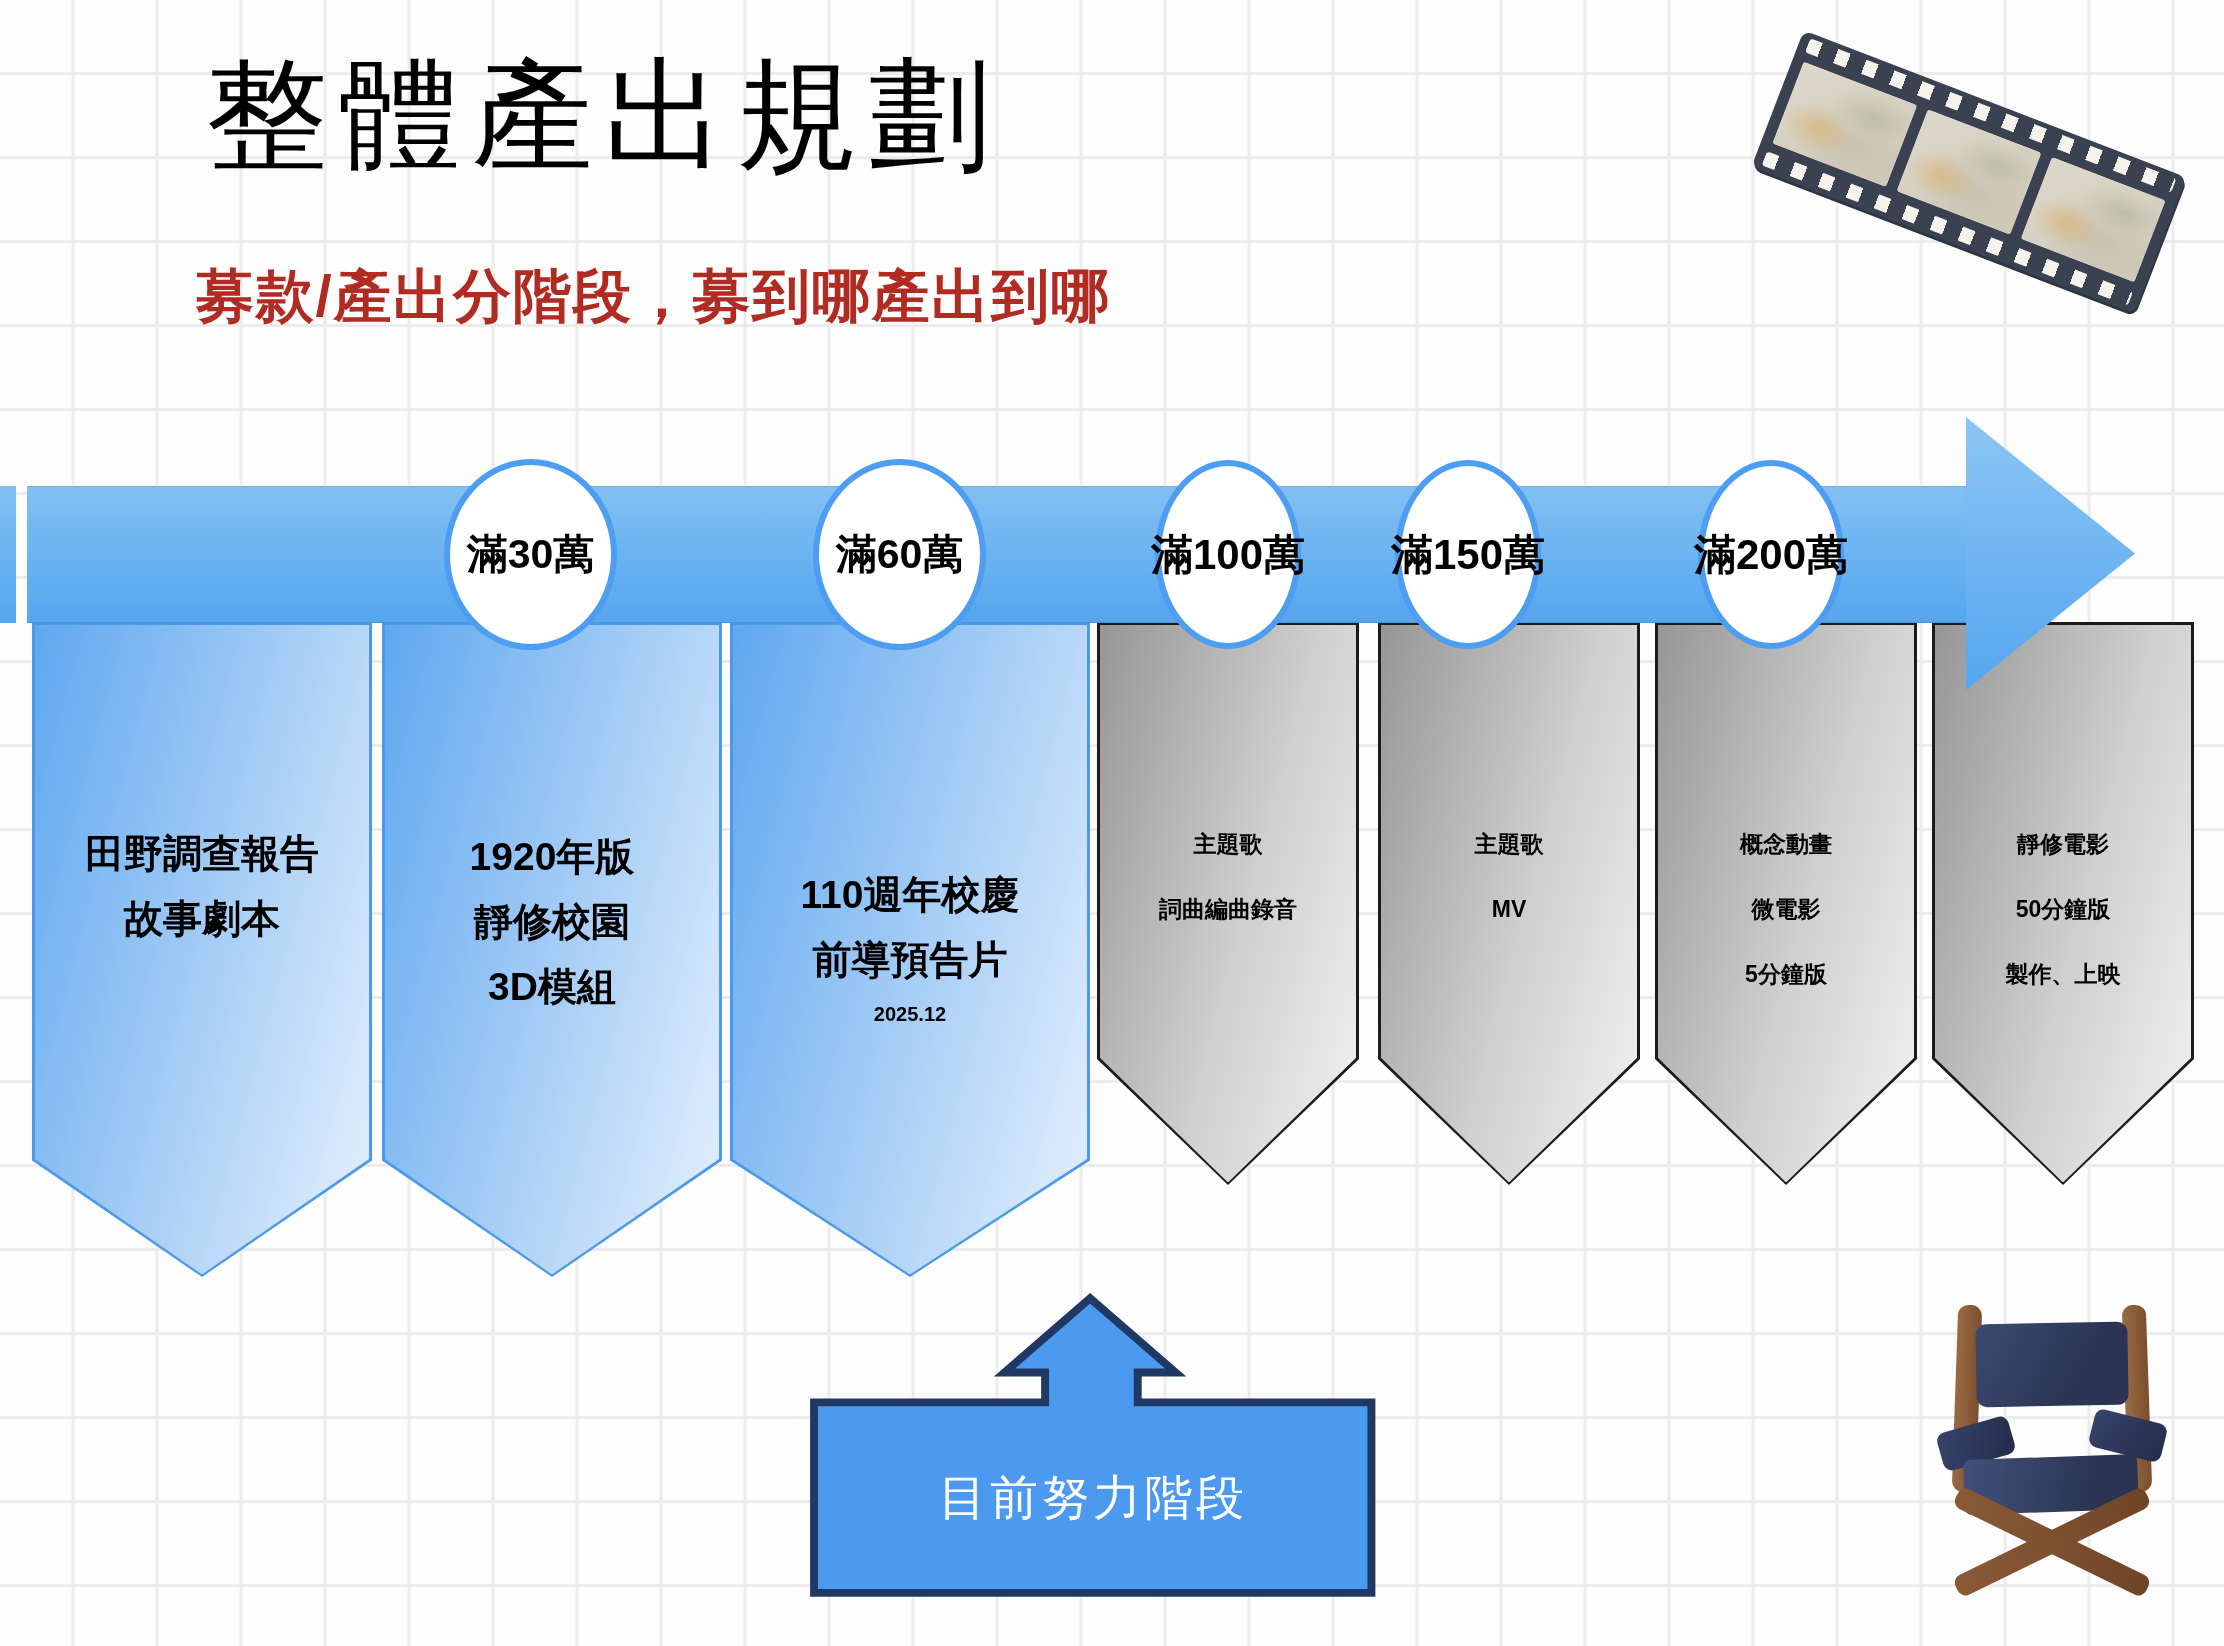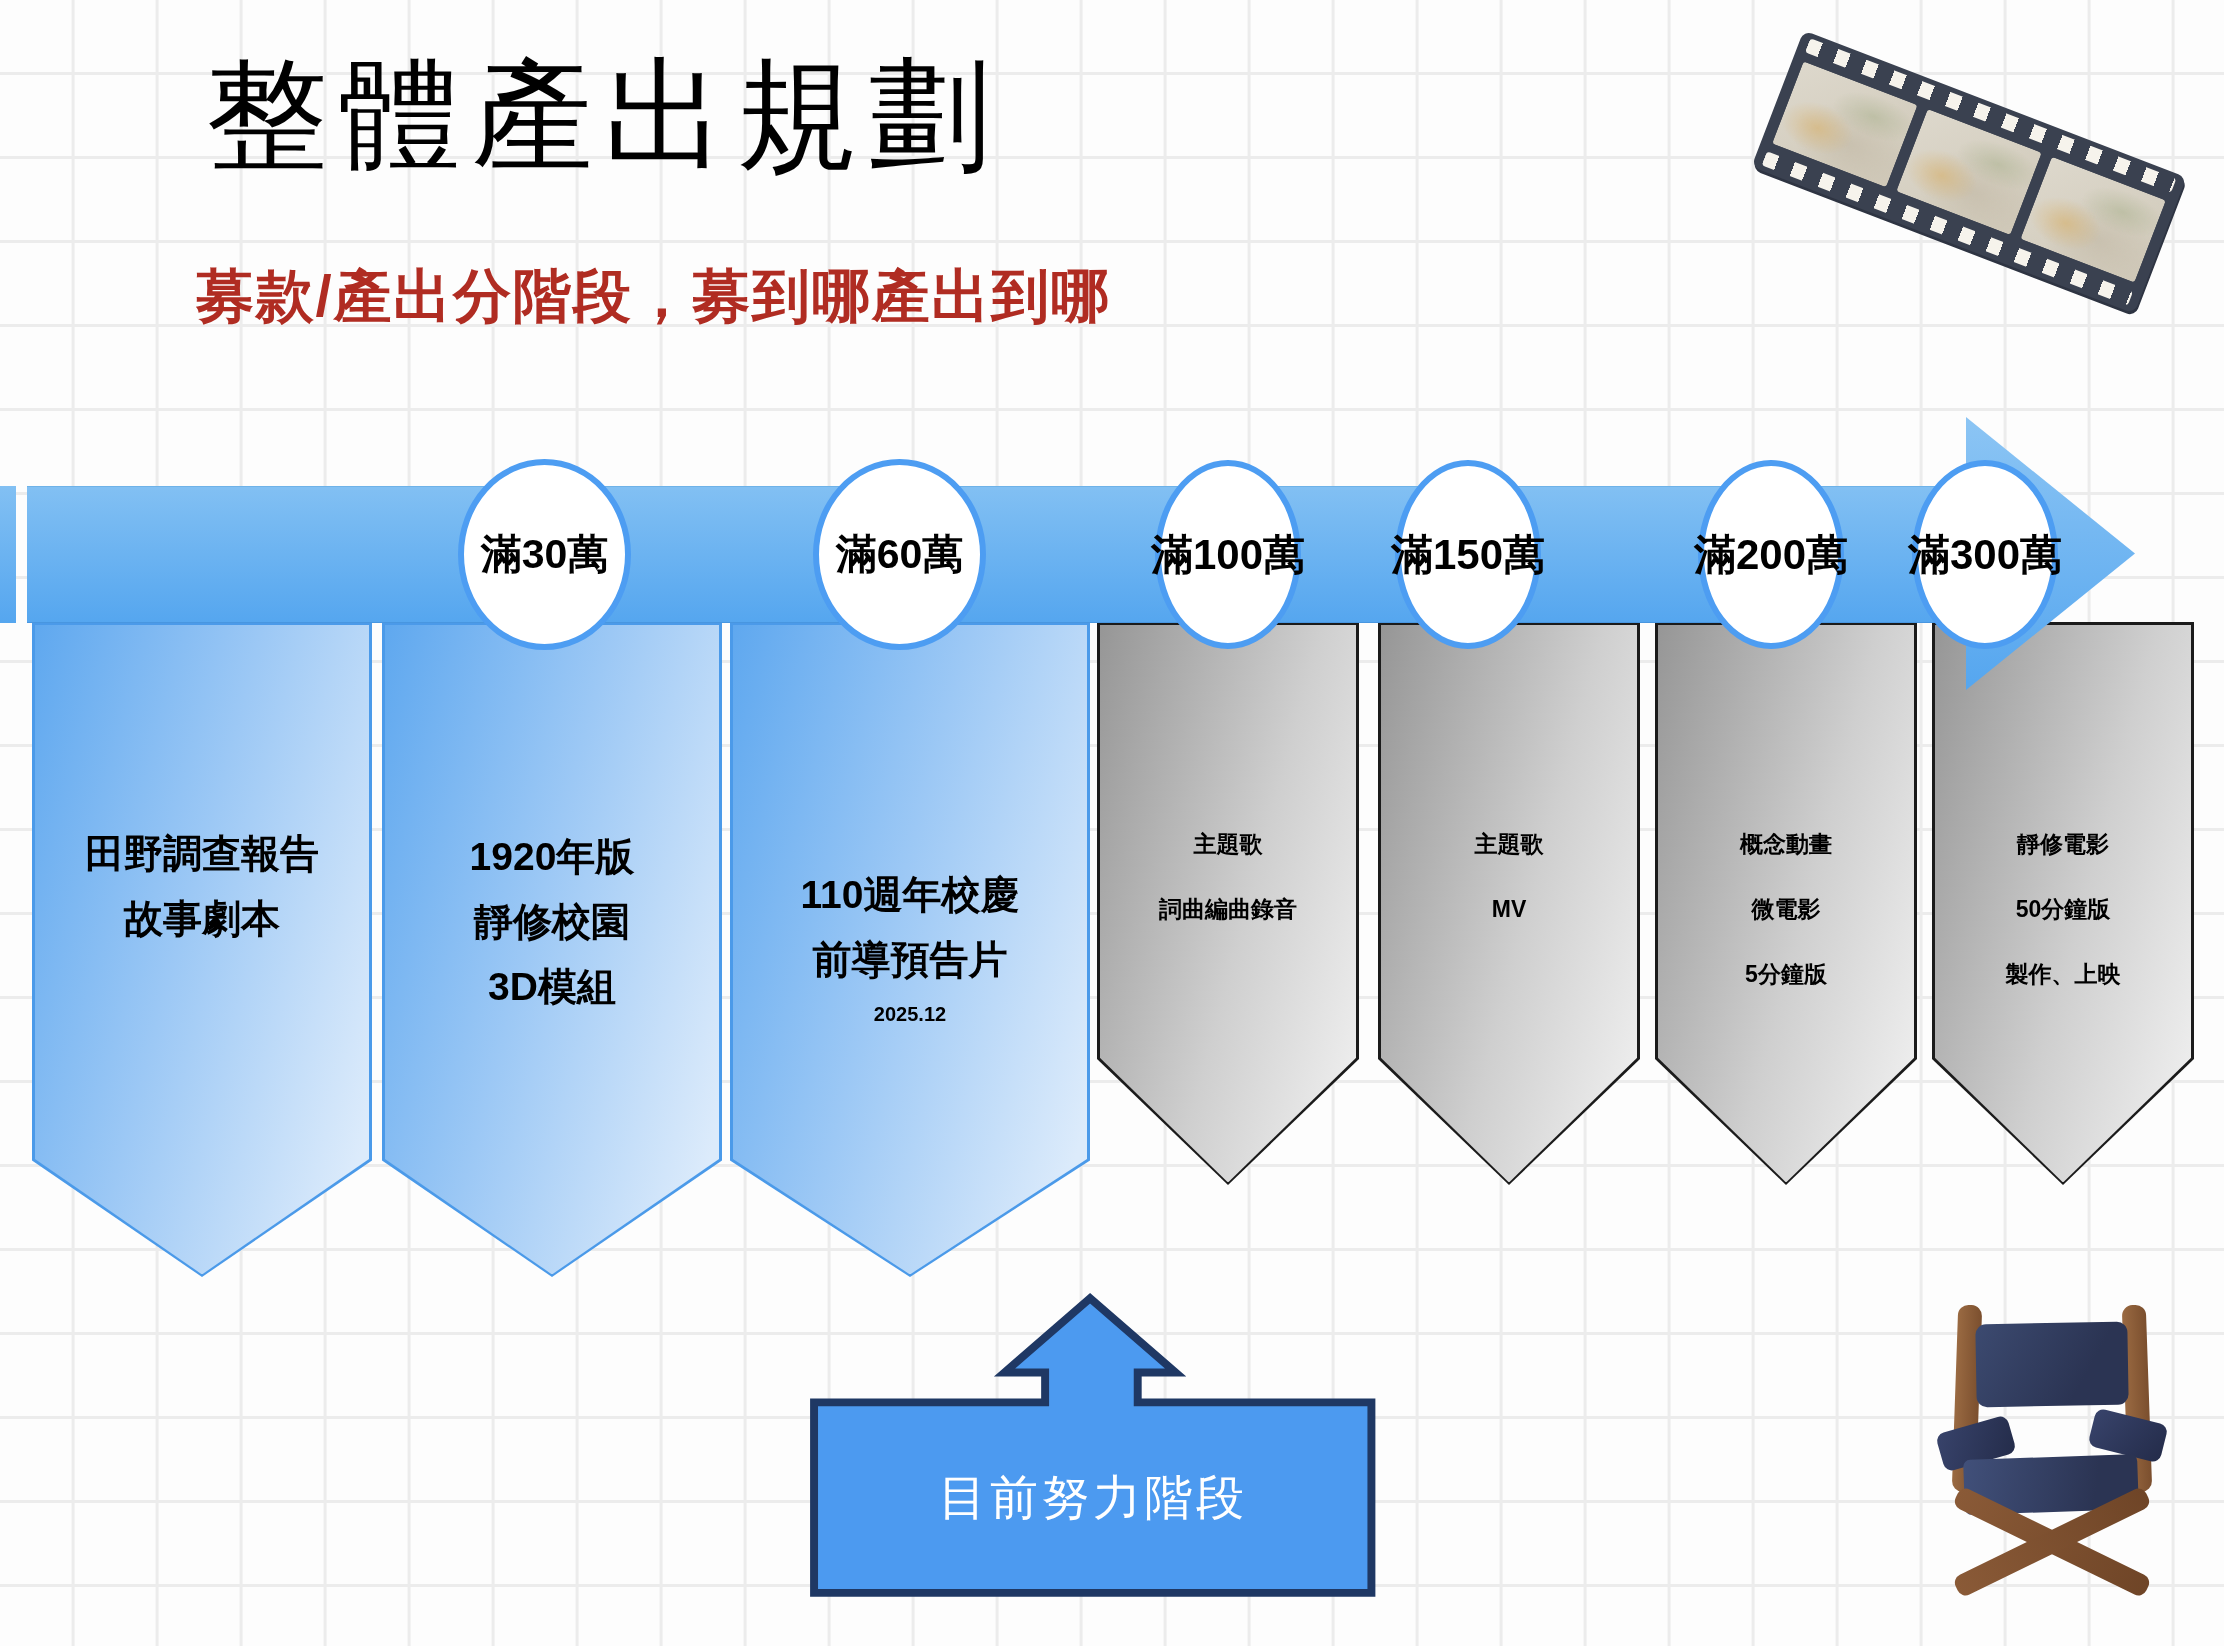--- a/index.html
+++ b/index.html
@@ -37,21 +37,21 @@
 
   
   .circle{
     position:absolute;top:459px;height:191px;z-index:3;
     background:#fff;border:6.2px solid #4d9df2;border-radius:50%;
     display:flex;align-items:center;justify-content:center;
     font-weight:700;box-sizing:border-box;white-space:nowrap;
   }
   .circle.big{width:173px;font-size:41px;}
   .circle.small{width:146px;height:189px;top:460px;font-size:42px;}
-  .c1{left:94px;} .c2{left:458px;} .c3{left:813px;}
+  .c1{left:94px;} .c2{left:444px;} .c3{left:813px;}
   .c4{left:1155px;} .c5{left:1395px;} .c6{left:1698px;} .c7{left:1912px;}
 
   
   .banner{position:absolute;top:622px;z-index:1;}
   .banner .shape-outer{position:absolute;inset:0;}
   .banner .shape-inner{position:absolute;inset:2.6px;}
   .banner.blue{width:340px;height:655px;}
   .banner.blue .shape-outer{
     background:#4b9ae9;
     clip-path:polygon(0 0,100% 0,100% 82.2%,50% 100%,0 82.2%);
@@ -234,23 +234,20 @@
   </div>
   <div class="circle small c4">
     <span>滿100萬</span>
   </div>
   <div class="circle small c5">
     <span>滿150萬</span>
   </div>
   <div class="circle small c6">
     <span>滿200萬</span>
   </div>
-  <div class="circle small c7">
-    <span>滿300萬</span>
-  </div>
 
   <svg class="callout" width="575" height="311" viewBox="0 0 652 352">
     <path d="M 8 126
              L 270 126 L 270 92 L 224 92 L 321 8 L 418 92 L 375 92 L 375 126
              L 640 126 L 640 342 L 8 342 Z" fill="#4c9af0" stroke="#1f3864" stroke-width="9" stroke-linejoin="miter"></path>
   </svg>
   <div class="callout-label">目前努力階段</div>
 
   <div class="chair">
     <div class="post left"></div>

